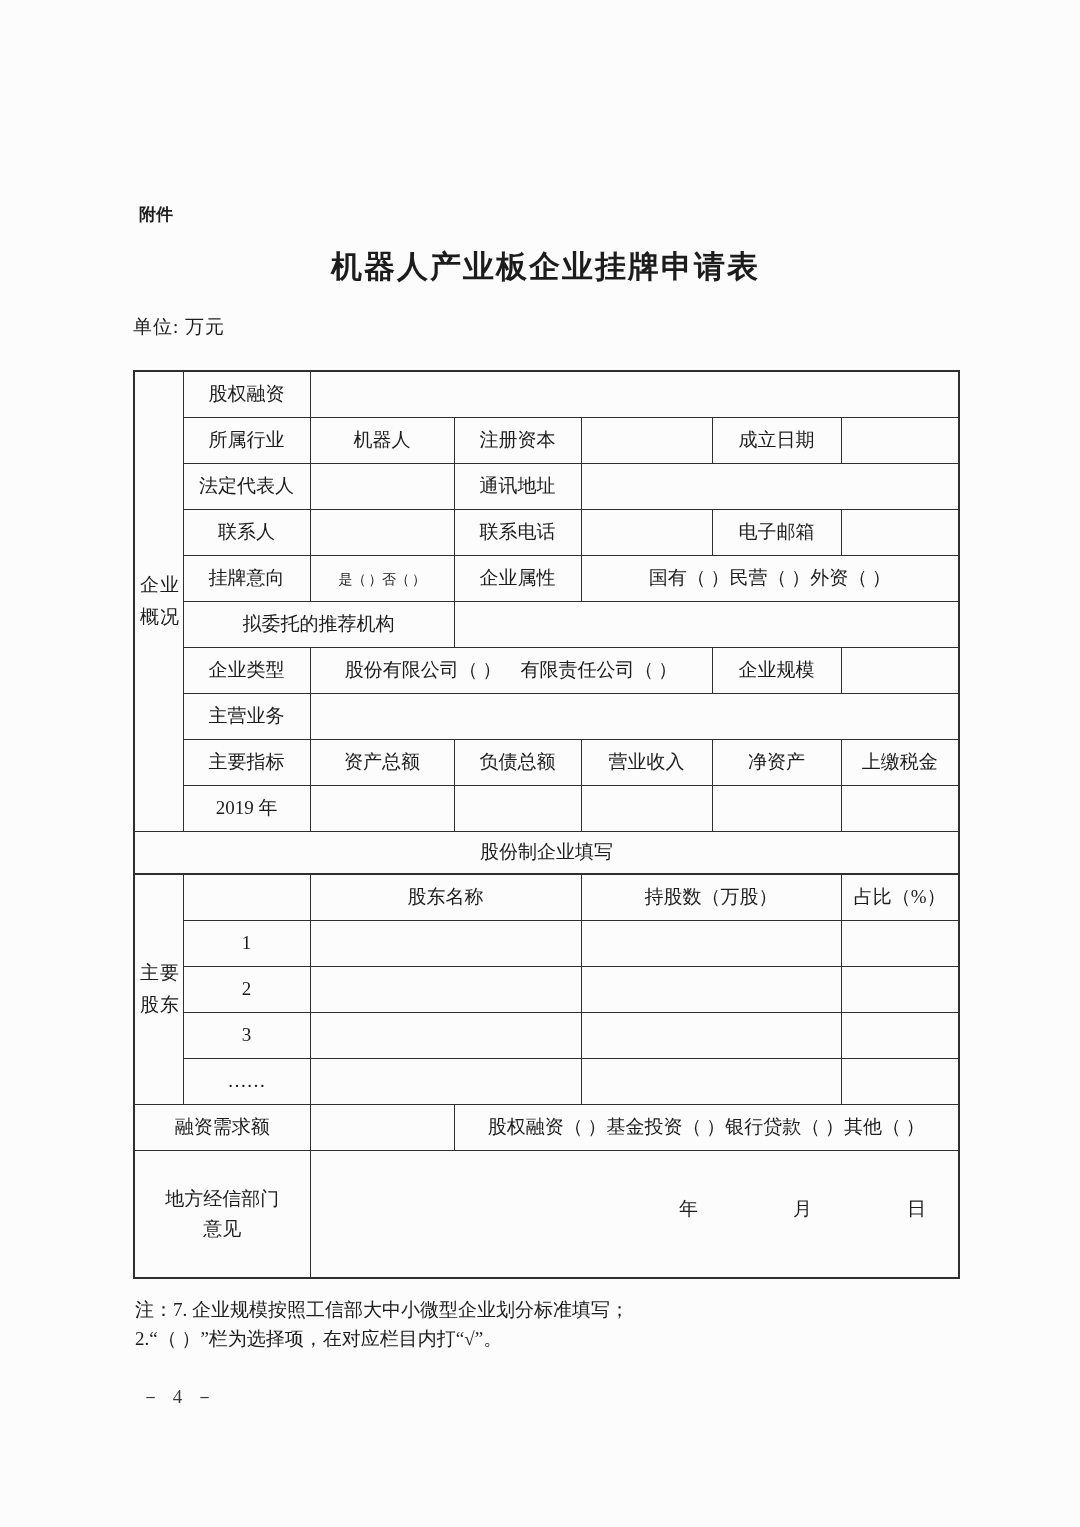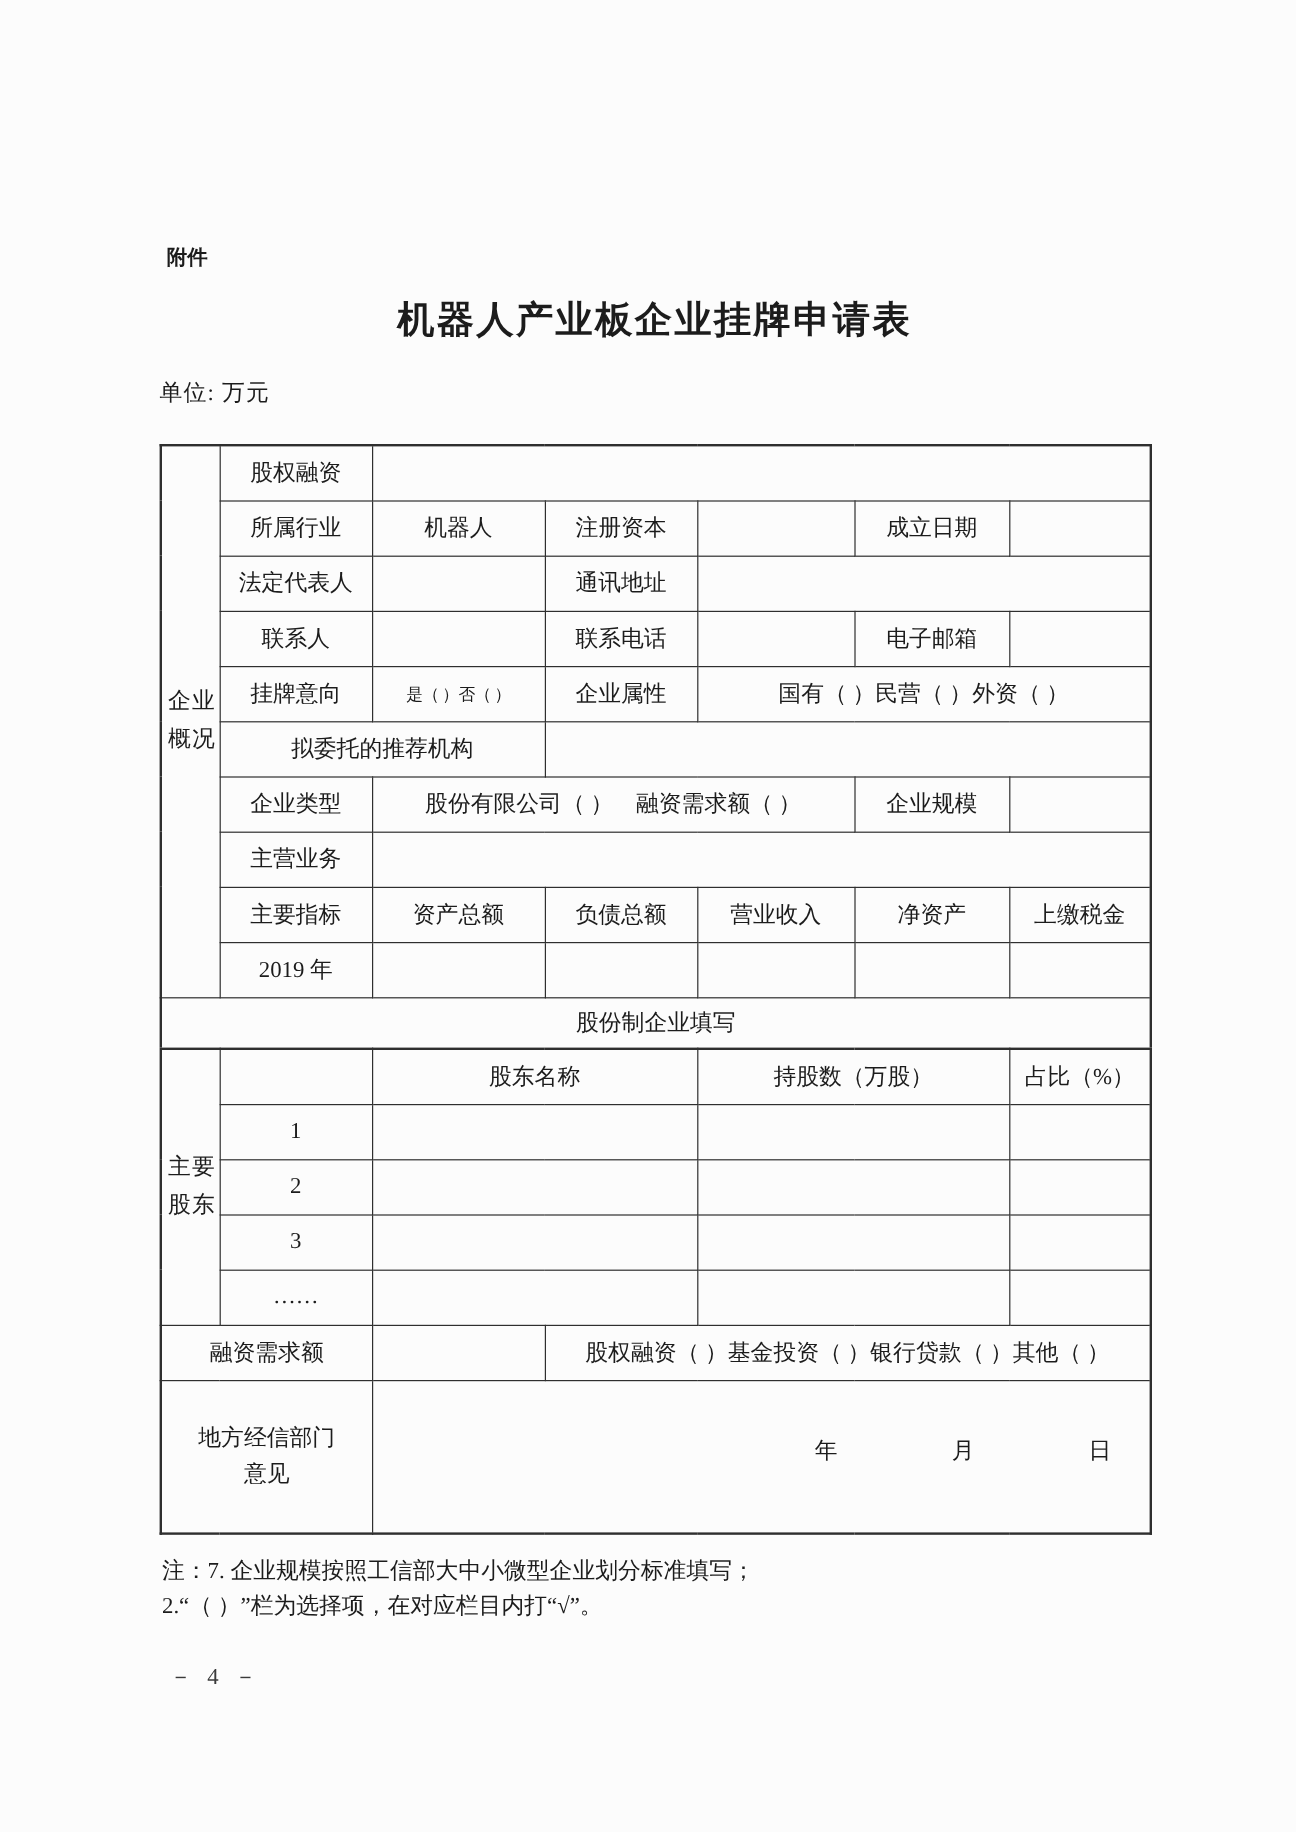--- a/index.html
+++ b/index.html
@@ -113,21 +113,21 @@
       <td colspan="3"><span class="opt">国有（ ）民营（ ）外资（ ）</span></td>
     </tr>
 
     <tr class="h46">
       <td colspan="2">拟委托的推荐机构</td>
       <td colspan="4"></td>
     </tr>
 
     <tr class="h46">
       <td>企业类型</td>
-      <td colspan="3"><span class="opt">股份有限公司（ ）　融资需求额（ ）</span></td>
+      <td colspan="3"><span class="opt">股份有限公司（ ）　有限责任公司（ ）</span></td>
       <td>企业规模</td>
       <td></td>
     </tr>
 
     <tr class="h46">
       <td>主营业务</td>
       <td colspan="5"></td>
     </tr>
 
     <tr class="h46">

